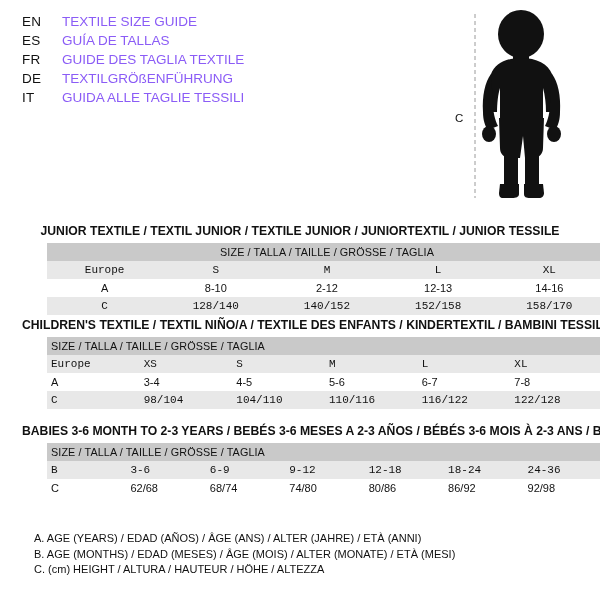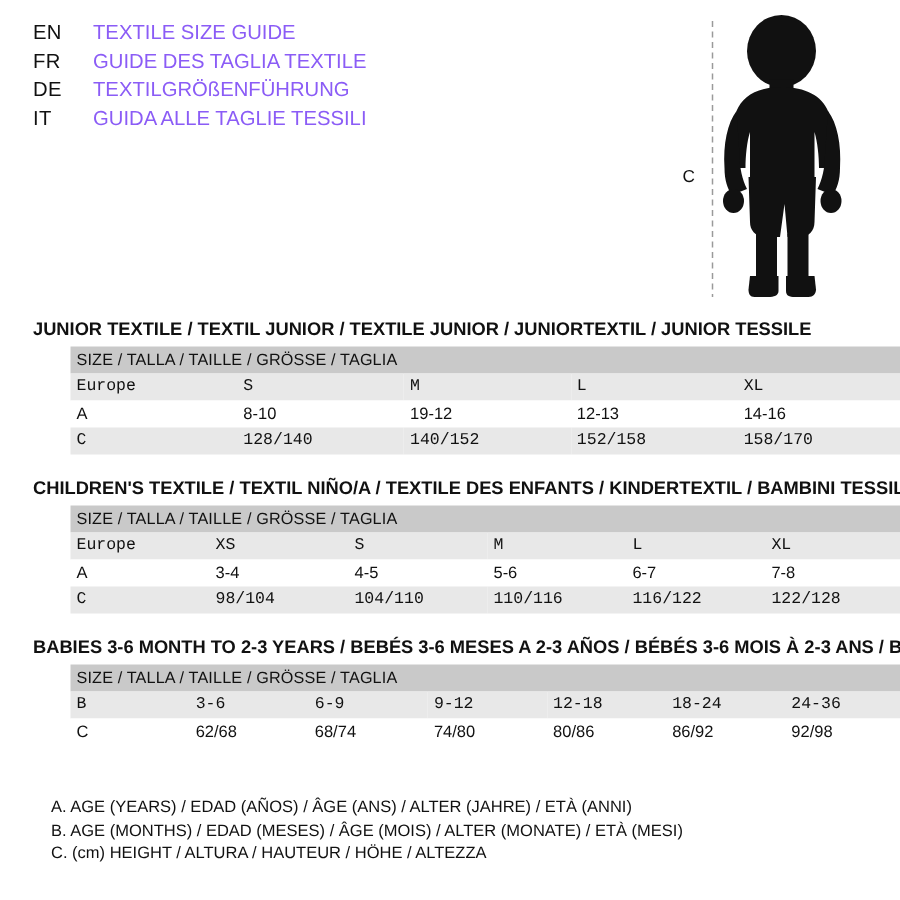--- a/index.html
+++ b/index.html
@@ -124,20 +124,24 @@
 <body>
 
 <div class="page">
 
   <div class="header">
     <div class="header-row">
       <div class="lang-code">EN</div>
       <div class="lang-title">TEXTILE SIZE GUIDE</div>
     </div>
     <div class="header-row">
+      <div class="lang-code">ES</div>
+      <div class="lang-title">GUÍA DE TALLAS</div>
+    </div>
+    <div class="header-row">
       <div class="lang-code">FR</div>
       <div class="lang-title">GUIDE DES TAGLIA TEXTILE</div>
     </div>
     <div class="header-row">
       <div class="lang-code">DE</div>
       <div class="lang-title">TEXTILGRÖßENFÜHRUNG</div>
     </div>
     <div class="header-row">
       <div class="lang-code">IT</div>
       <div class="lang-title">GUIDA ALLE TAGLIE TESSILI</div>
@@ -166,38 +170,38 @@
 
       <rect x="49" y="148" width="14" height="30" fill="#111111"></rect>
       <rect x="70" y="148" width="14" height="30" fill="#111111"></rect>
 
       <path d="M45 176 L64 176 L64 186 C64 189 61 190 57 190 L48 190 C45 190 44 188 44 185 Z" fill="#111111"></path>
       <path d="M69 176 L88 176 L89 185 C89 188 87 190 84 190 L75 190 C71 190 69 189 69 186 Z" fill="#111111"></path>
     </svg>
     <div class="c-label">C</div>
   </div>
 
-  <div class="section" style="top: 212px;">
+  <div class="section" style="top: 224px; text-align: center;">
     <div class="section-title">JUNIOR TEXTILE / TEXTIL JUNIOR / TEXTILE JUNIOR / JUNIORTEXTIL / JUNIOR TESSILE</div>
     <table class="size">
       <tbody>
           <tr class="band">
         <td colspan="5">SIZE / TALLA / TAILLE / GRÖSSE / TAGLIA</td>
       </tr>
       <tr class="shade">
         <td class="first-col">Europe</td>
         <td>S</td>
         <td>M</td>
         <td>L</td>
         <td>XL</td>
       </tr>
       <tr class="plain">
         <td class="first-col">A</td>
         <td>8-10</td>
-        <td>19-12</td>
+        <td>2-12</td>
         <td>12-13</td>
         <td>14-16</td>
       </tr>
       <tr class="shade">
         <td class="first-col">C</td>
         <td>128/140</td>
         <td>140/152</td>
         <td>152/158</td>
         <td>158/170</td>
       </tr>

